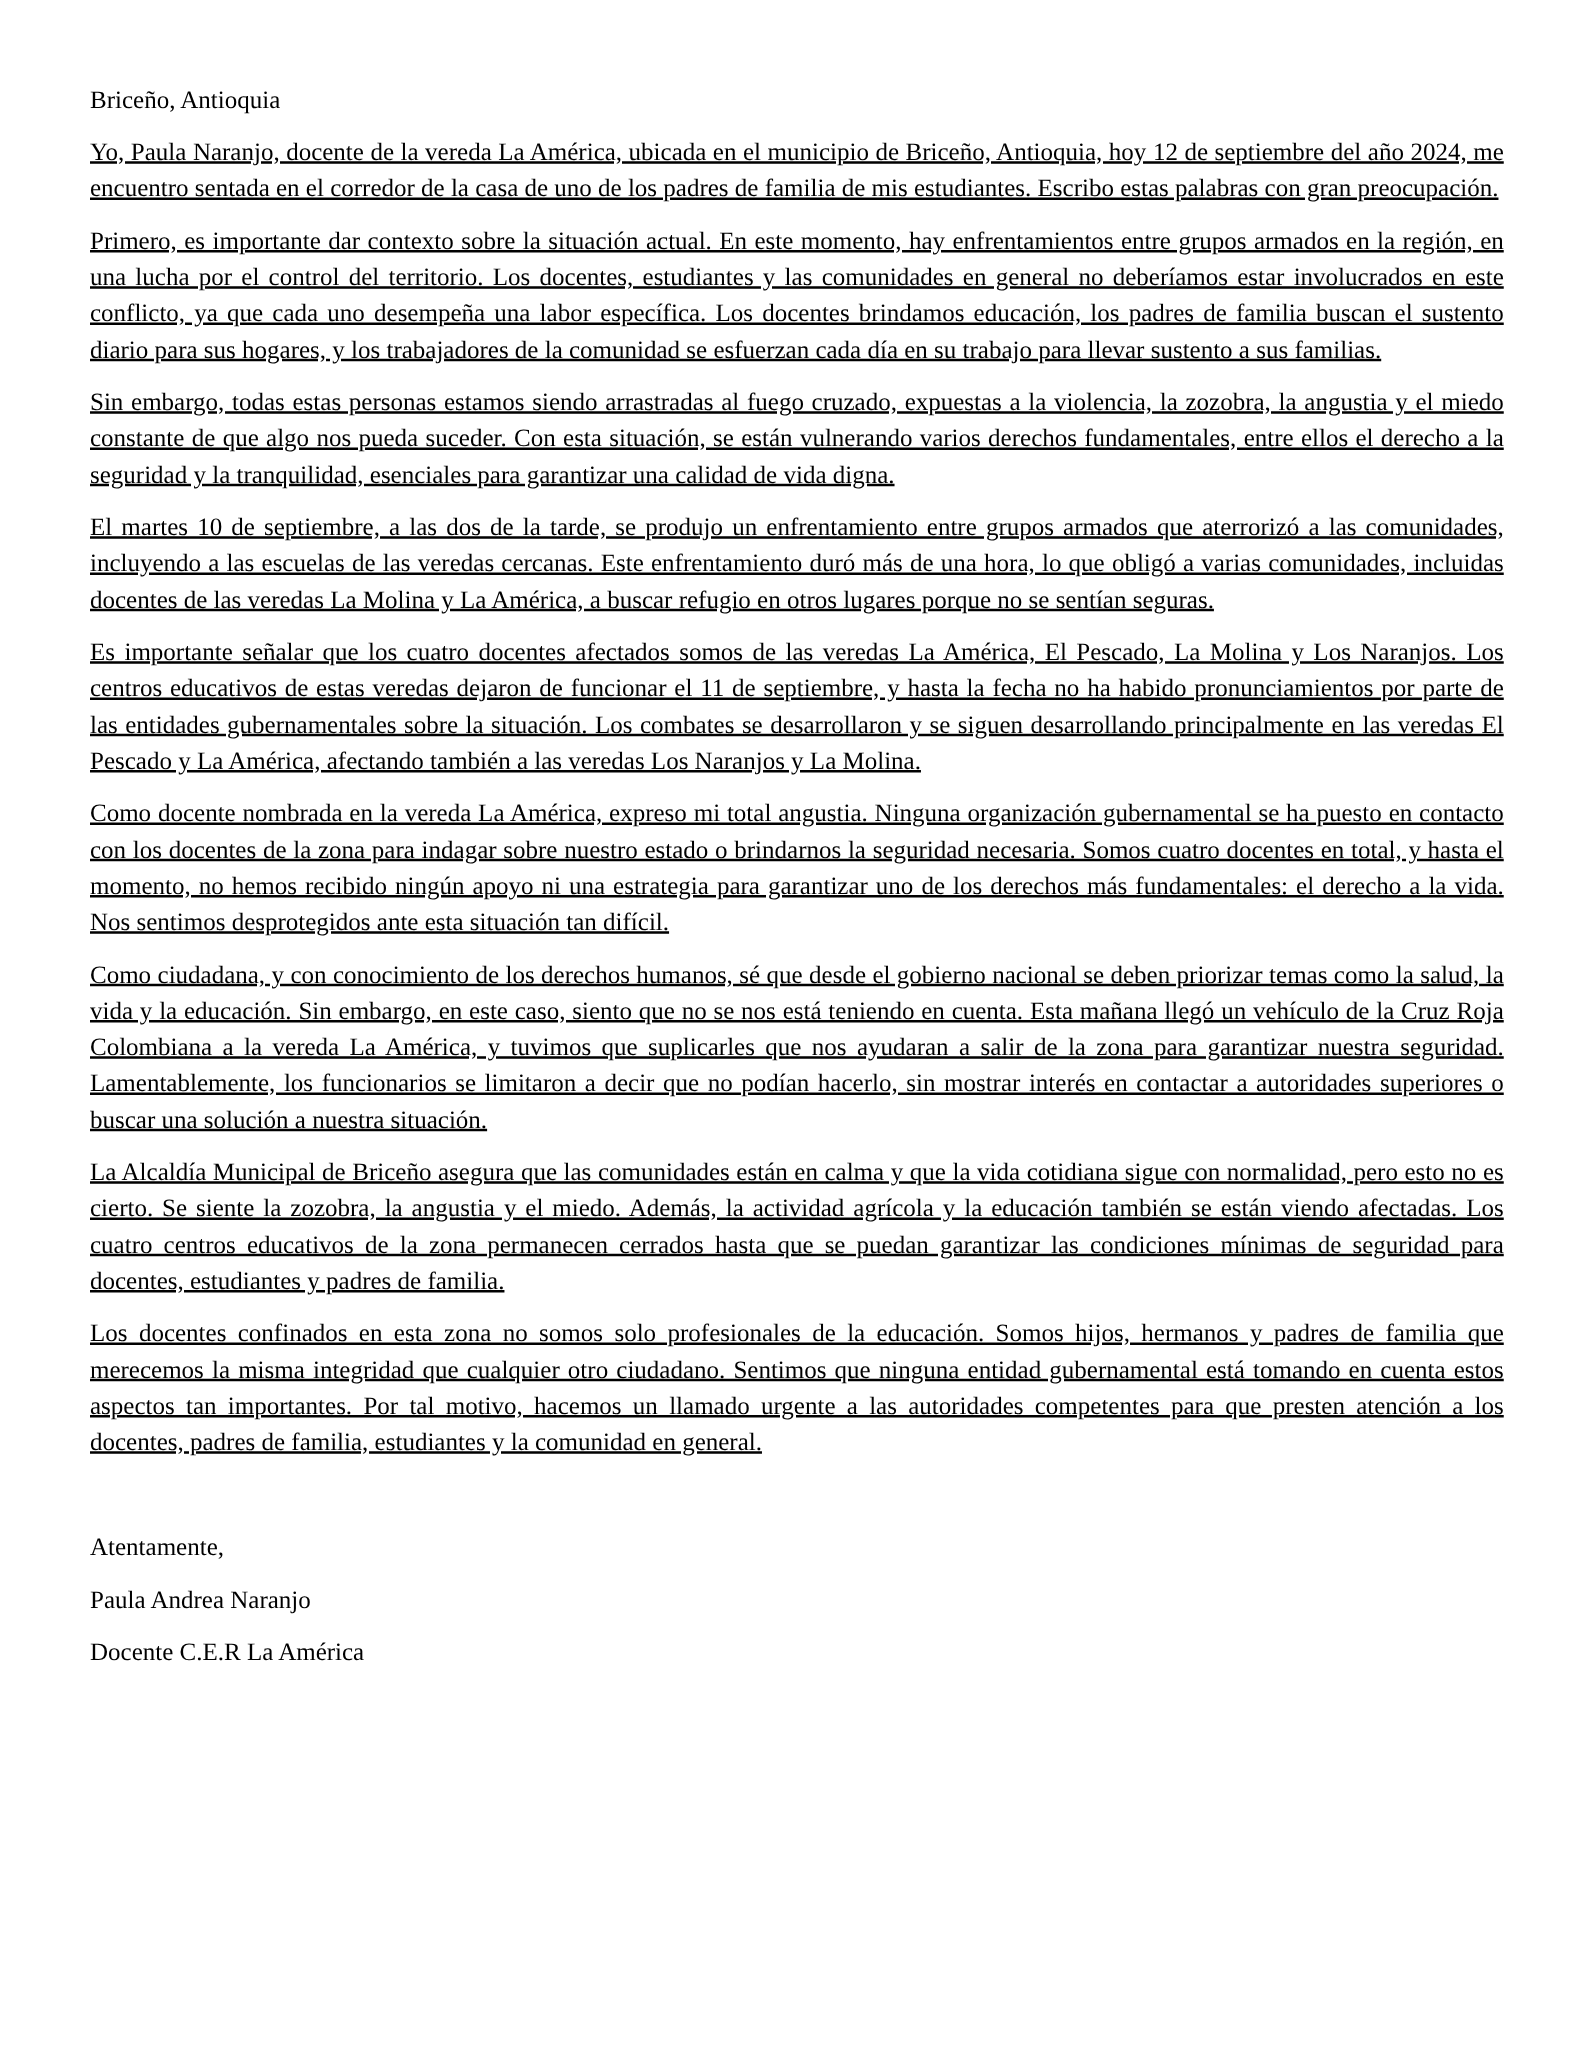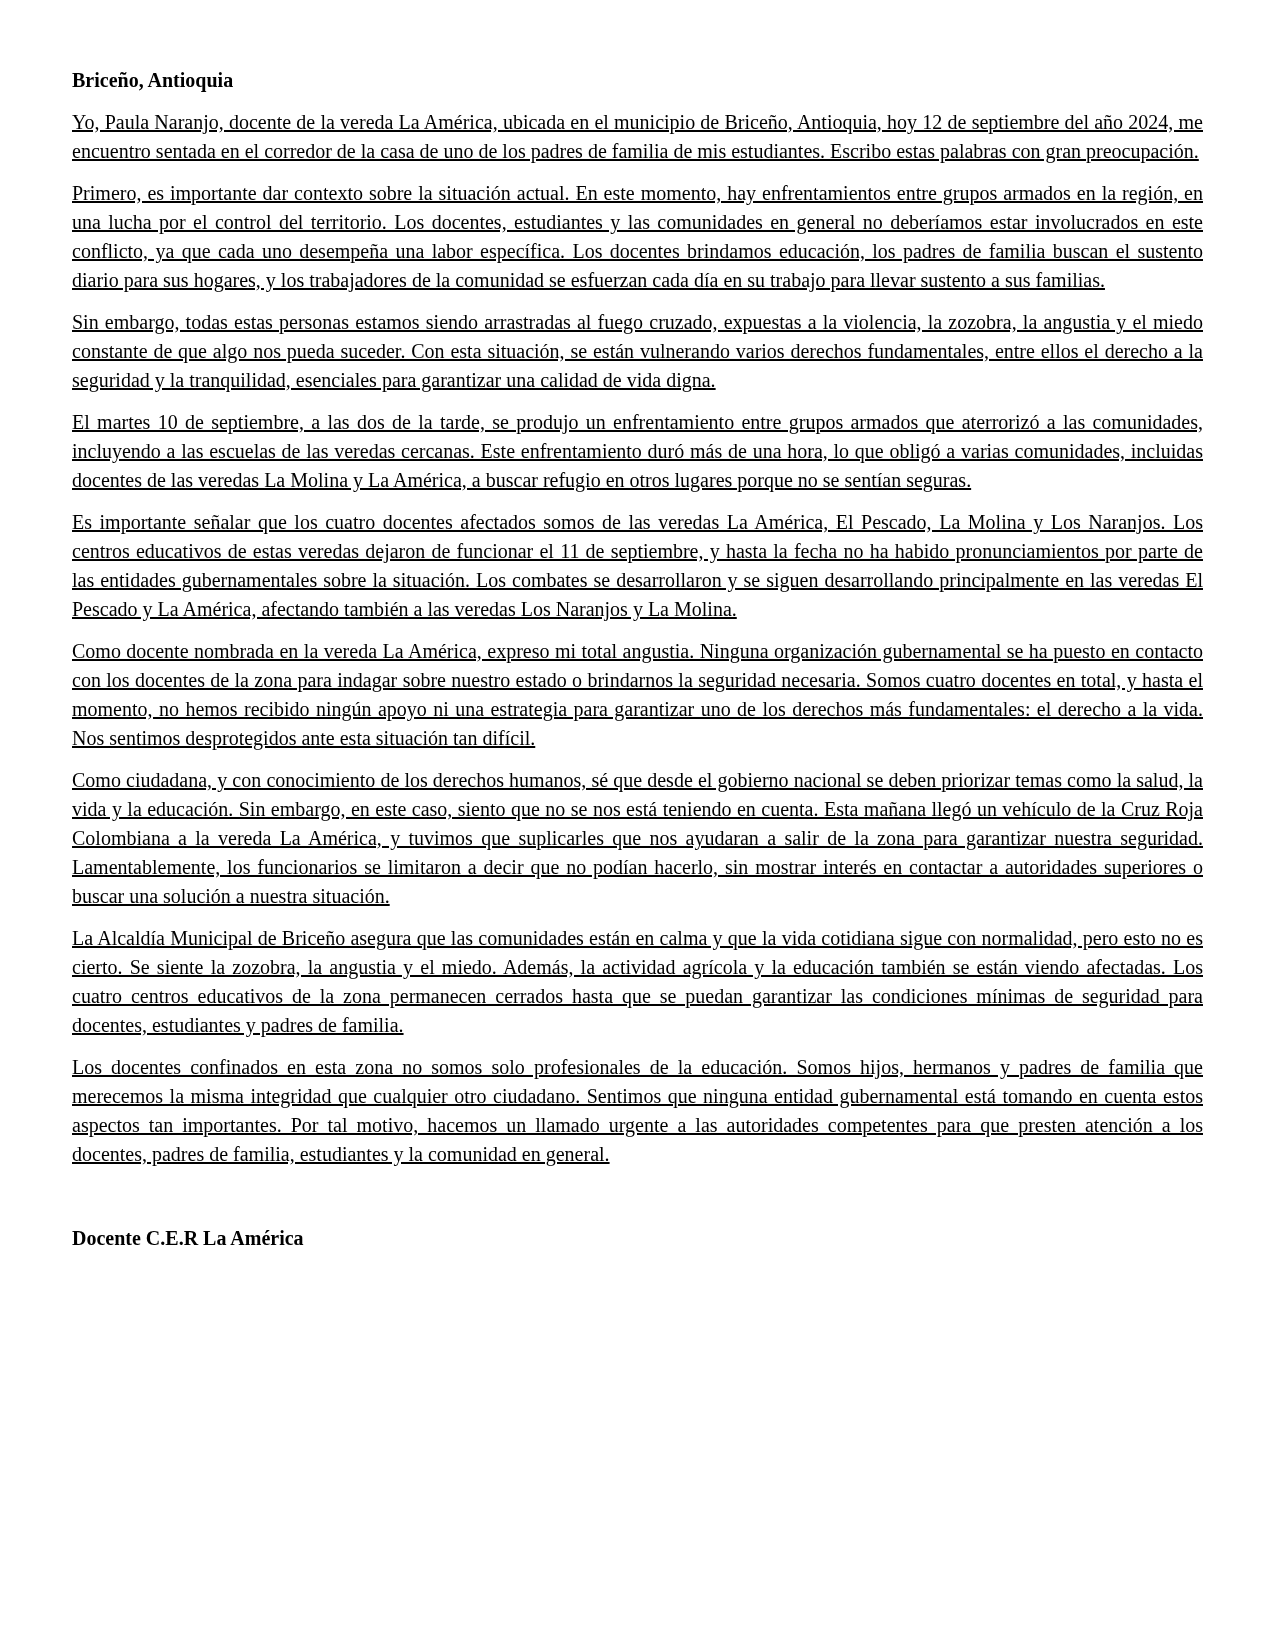--- a/index.html
+++ b/index.html
@@ -23,21 +23,21 @@
     line-height: 29px;
   }
   .page p {
     margin: 0 0 13px 0;
   }
   .para {
     text-align: justify;
     text-decoration: underline;
   }
   .bold {
-    font-weight: bold;
+    font-weight: normal;
   }
   .pre-closing-spacer {
     height: 42px;
   }
 </style>
 </head>
 <body>
 
 <div class="page">
   <p class="bold">Briceño, Antioquia</p>
@@ -47,14 +47,16 @@
   <p class="para">Sin embargo, todas estas personas estamos siendo arrastradas al fuego cruzado, expuestas a la violencia, la zozobra, la angustia y el miedo constante de que algo nos pueda suceder. Con esta situación, se están vulnerando varios derechos fundamentales, entre ellos el derecho a la seguridad y la tranquilidad, esenciales para garantizar una calidad de vida digna.</p>
   <p class="para">El martes 10 de septiembre, a las dos de la tarde, se produjo un enfrentamiento entre grupos armados que aterrorizó a las comunidades, incluyendo a las escuelas de las veredas cercanas. Este enfrentamiento duró más de una hora, lo que obligó a varias comunidades, incluidas docentes de las veredas La Molina y La América, a buscar refugio en otros lugares porque no se sentían seguras.</p>
   <p class="para">Es importante señalar que los cuatro docentes afectados somos de las veredas La América, El Pescado, La Molina y Los Naranjos. Los centros educativos de estas veredas dejaron de funcionar el 11 de septiembre, y hasta la fecha no ha habido pronunciamientos por parte de las entidades gubernamentales sobre la situación. Los combates se desarrollaron y se siguen desarrollando principalmente en las veredas El Pescado y La América, afectando también a las veredas Los Naranjos y La Molina.</p>
   <p class="para">Como docente nombrada en la vereda La América, expreso mi total angustia. Ninguna organización gubernamental se ha puesto en contacto con los docentes de la zona para indagar sobre nuestro estado o brindarnos la seguridad necesaria. Somos cuatro docentes en total, y hasta el momento, no hemos recibido ningún apoyo ni una estrategia para garantizar uno de los derechos más fundamentales: el derecho a la vida. Nos sentimos desprotegidos ante esta situación tan difícil.</p>
   <p class="para">Como ciudadana, y con conocimiento de los derechos humanos, sé que desde el gobierno nacional se deben priorizar temas como la salud, la vida y la educación. Sin embargo, en este caso, siento que no se nos está teniendo en cuenta. Esta mañana llegó un vehículo de la Cruz Roja Colombiana a la vereda La América, y tuvimos que suplicarles que nos ayudaran a salir de la zona para garantizar nuestra seguridad. Lamentablemente, los funcionarios se limitaron a decir que no podían hacerlo, sin mostrar interés en contactar a autoridades superiores o buscar una solución a nuestra situación.</p>
   <p class="para">La Alcaldía Municipal de Briceño asegura que las comunidades están en calma y que la vida cotidiana sigue con normalidad, pero esto no es cierto. Se siente la zozobra, la angustia y el miedo. Además, la actividad agrícola y la educación también se están viendo afectadas. Los cuatro centros educativos de la zona permanecen cerrados hasta que se puedan garantizar las condiciones mínimas de seguridad para docentes, estudiantes y padres de familia.</p>
   <p class="para">Los docentes confinados en esta zona no somos solo profesionales de la educación. Somos hijos, hermanos y padres de familia que merecemos la misma integridad que cualquier otro ciudadano. Sentimos que ninguna entidad gubernamental está tomando en cuenta estos aspectos tan importantes. Por tal motivo, hacemos un llamado urgente a las autoridades competentes para que presten atención a los docentes, padres de familia, estudiantes y la comunidad en general.</p>
 
   <div class="pre-closing-spacer"></div>
 
+  <p>Atentamente,</p>
+  <p class="bold">Paula Andrea Naranjo</p>
   <p class="bold">Docente C.E.R La América</p>
 </div>
 
 </body></html>

